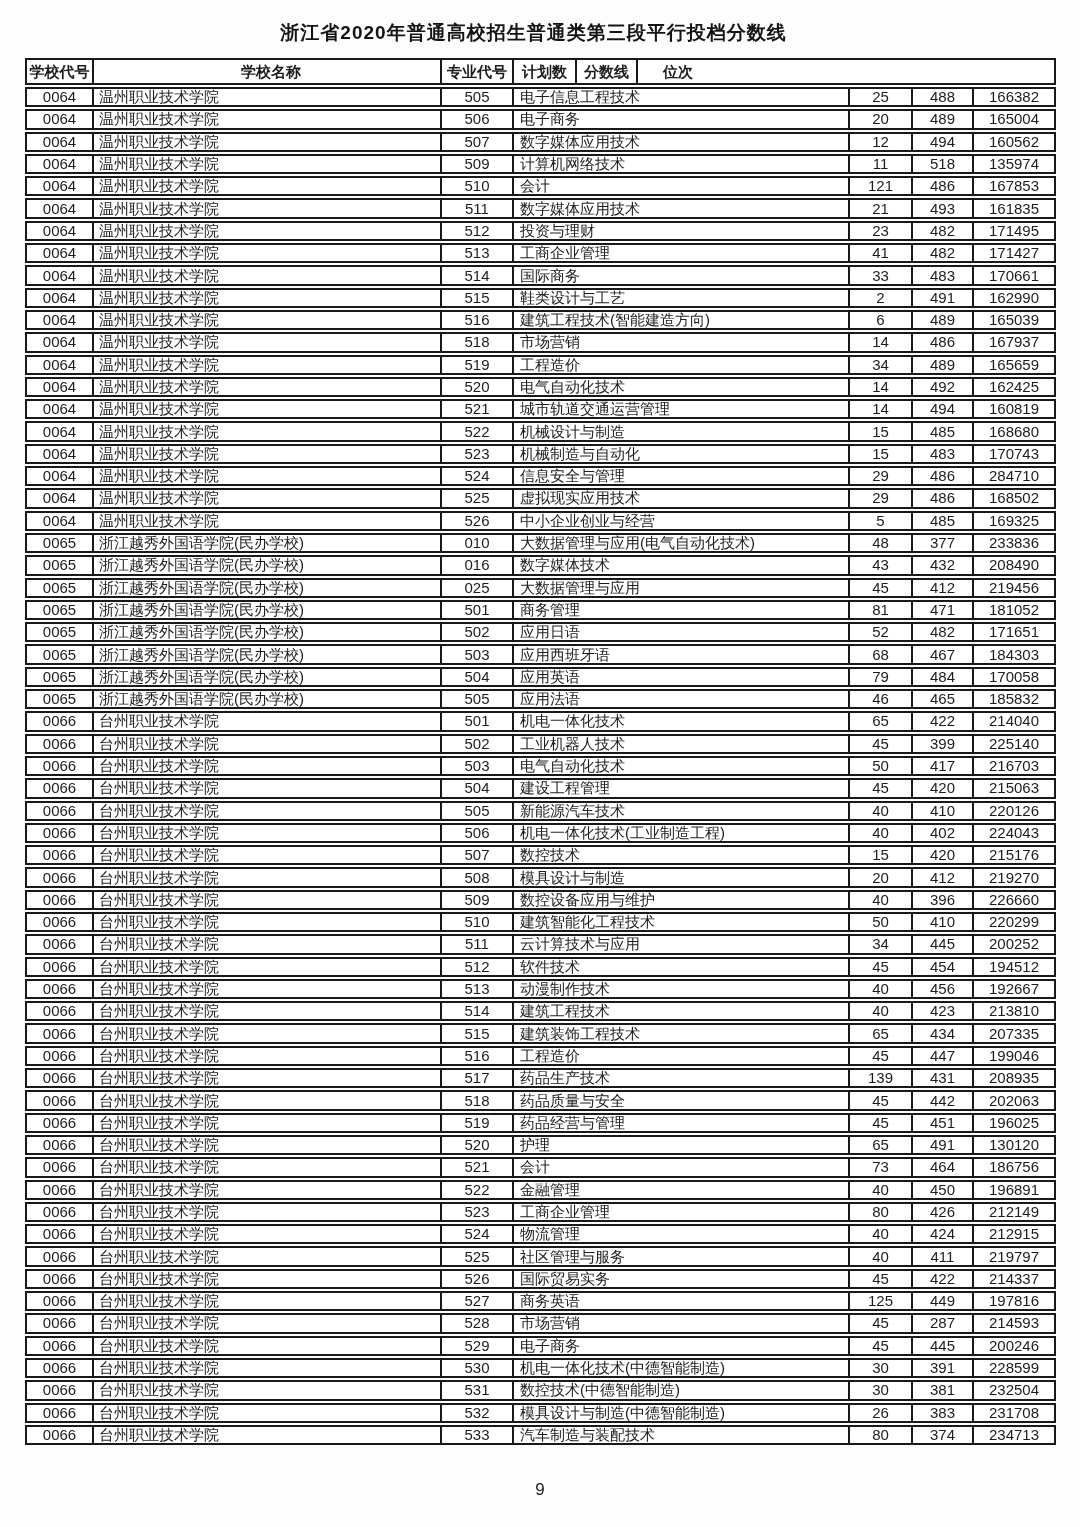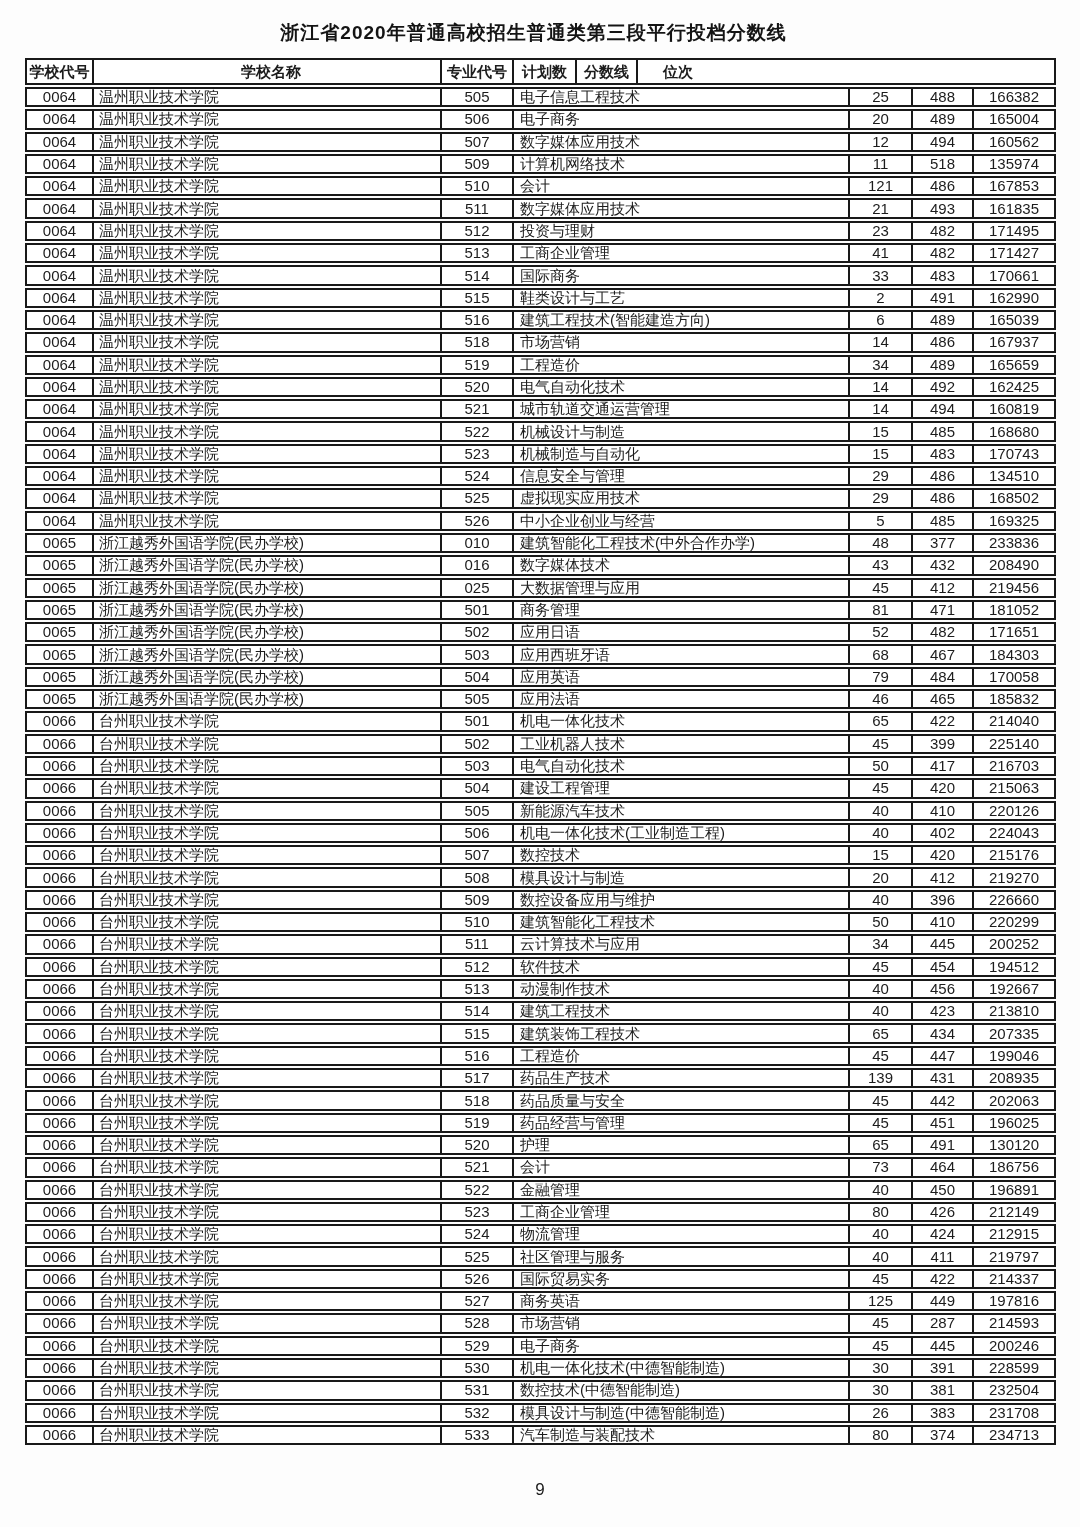--- a/index.html
+++ b/index.html
@@ -223,21 +223,21 @@
         <div class="cell c5">483</div>
         <div class="cell c6">170743</div>
       </div>
       <div class="row">
         <div class="cell c0">0064</div>
         <div class="cell c1">温州职业技术学院</div>
         <div class="cell c2">524</div>
         <div class="cell c3">信息安全与管理</div>
         <div class="cell c4">29</div>
         <div class="cell c5">486</div>
-        <div class="cell c6">134510</div>
+        <div class="cell c6">284710</div>
       </div>
       <div class="row">
         <div class="cell c0">0064</div>
         <div class="cell c1">温州职业技术学院</div>
         <div class="cell c2">525</div>
         <div class="cell c3">虚拟现实应用技术</div>
         <div class="cell c4">29</div>
         <div class="cell c5">486</div>
         <div class="cell c6">168502</div>
       </div>
@@ -247,21 +247,21 @@
         <div class="cell c2">526</div>
         <div class="cell c3">中小企业创业与经营</div>
         <div class="cell c4">5</div>
         <div class="cell c5">485</div>
         <div class="cell c6">169325</div>
       </div>
       <div class="row">
         <div class="cell c0">0065</div>
         <div class="cell c1">浙江越秀外国语学院(民办学校)</div>
         <div class="cell c2">010</div>
-        <div class="cell c3">建筑智能化工程技术(中外合作办学)</div>
+        <div class="cell c3">大数据管理与应用(电气自动化技术)</div>
         <div class="cell c4">48</div>
         <div class="cell c5">377</div>
         <div class="cell c6">233836</div>
       </div>
       <div class="row">
         <div class="cell c0">0065</div>
         <div class="cell c1">浙江越秀外国语学院(民办学校)</div>
         <div class="cell c2">016</div>
         <div class="cell c3">数字媒体技术</div>
         <div class="cell c4">43</div>

